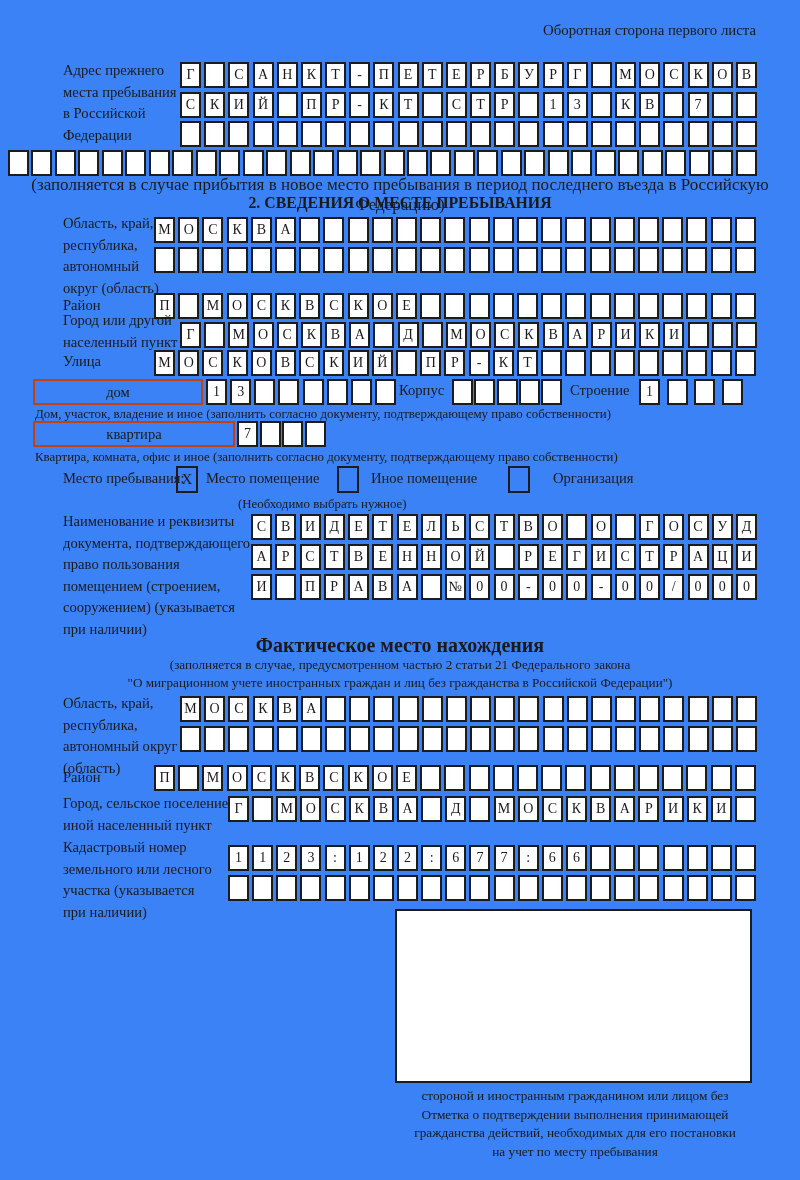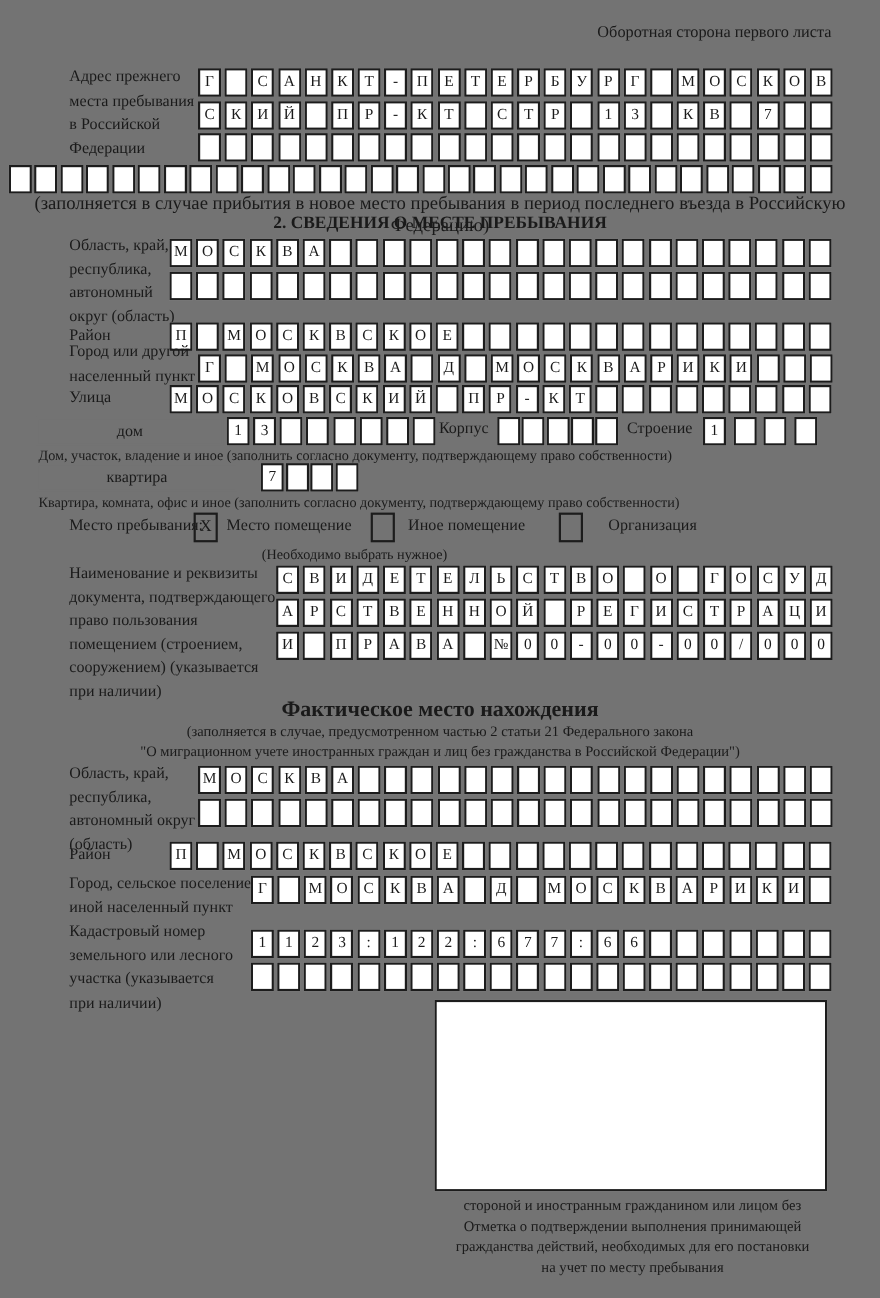--- a/index.html
+++ b/index.html
@@ -1,23 +1,23 @@
 <!DOCTYPE html>
 <html><head>
 <meta charset="utf-8">
 <style>
   html,body{margin:0;padding:0;background:#fff;}
-  .page{position:relative;width:800px;height:1180px;background:#737373;
+  .page{position:relative;width:800px;height:1180px;background:#3b82f6;
         font-family:"Liberation Serif","DejaVu Serif",serif;color:#1a1a1a;overflow:hidden;}
   .lbl{position:absolute;font-size:14.6px;line-height:21.5px;}
   .lbl div{white-space:nowrap;}
   .row{position:absolute;display:flex;justify-content:space-between;height:26px;}
   .cell{box-sizing:border-box;flex:0 0 auto;width:21px;height:26px;border:2px solid #1c1c1c;
         display:flex;align-items:center;justify-content:center;font-size:14px;background:#fff;}
-  .bigbox{position:absolute;box-sizing:border-box;height:26px;border:2px solid #737373;
+  .bigbox{position:absolute;box-sizing:border-box;height:26px;border:2px solid #c2410c;
         display:flex;align-items:center;justify-content:center;font-size:14.6px;}
   .checkbox{position:absolute;box-sizing:border-box;width:22px;height:27px;border:2px solid #1c1c1c;
         display:flex;align-items:center;justify-content:center;font-size:15px;}
   .inlinelbl{position:absolute;font-size:14.6px;white-space:nowrap;}
   .title{position:absolute;left:0;width:100%;text-align:center;font-weight:bold;font-size:15.8px;}
   .note{position:absolute;font-size:12.9px;white-space:nowrap;}
   .cnote{position:absolute;left:0;width:100%;text-align:center;font-size:17px;}
   .stampbox{position:absolute;box-sizing:border-box;border:2px solid #1c1c1c;background:#fff;}
   .caption{position:absolute;text-align:center;font-size:13.3px;line-height:18.5px;}
 </style>
@@ -321,21 +321,21 @@
     </div>
   <div class="inlinelbl" style="left:570px;top:382px;">Строение</div>
   <div class="row" style="left:639px;top:379px;width:104px;">
       <span class="cell">1</span>
       <span class="cell"></span>
       <span class="cell"></span>
       <span class="cell"></span>
     </div>
   <div class="note" style="left:35px;top:407px;">Дом, участок, владение и иное (заполнить согласно документу, подтверждающему право собственности)</div>
 
-  <div class="bigbox" style="left:33px;top:421px;width:183px;">квартира</div>
+  <div class="bigbox" style="left:33px;top:421px;width:202px;">квартира</div>
   <div class="row" style="left:237px;top:421px;width:89px;">
       <span class="cell">7</span>
       <span class="cell"></span>
       <span class="cell"></span>
       <span class="cell"></span>
     </div>
   <div class="note" style="left:35px;top:450px;">Квартира, комната, офис и иное (заполнить согласно документу, подтверждающему право собственности)</div>
 
   <div class="inlinelbl" style="left:63px;top:470px;">Место пребывания:</div>
   <div class="checkbox" style="left:176px;top:466px;">X</div>

